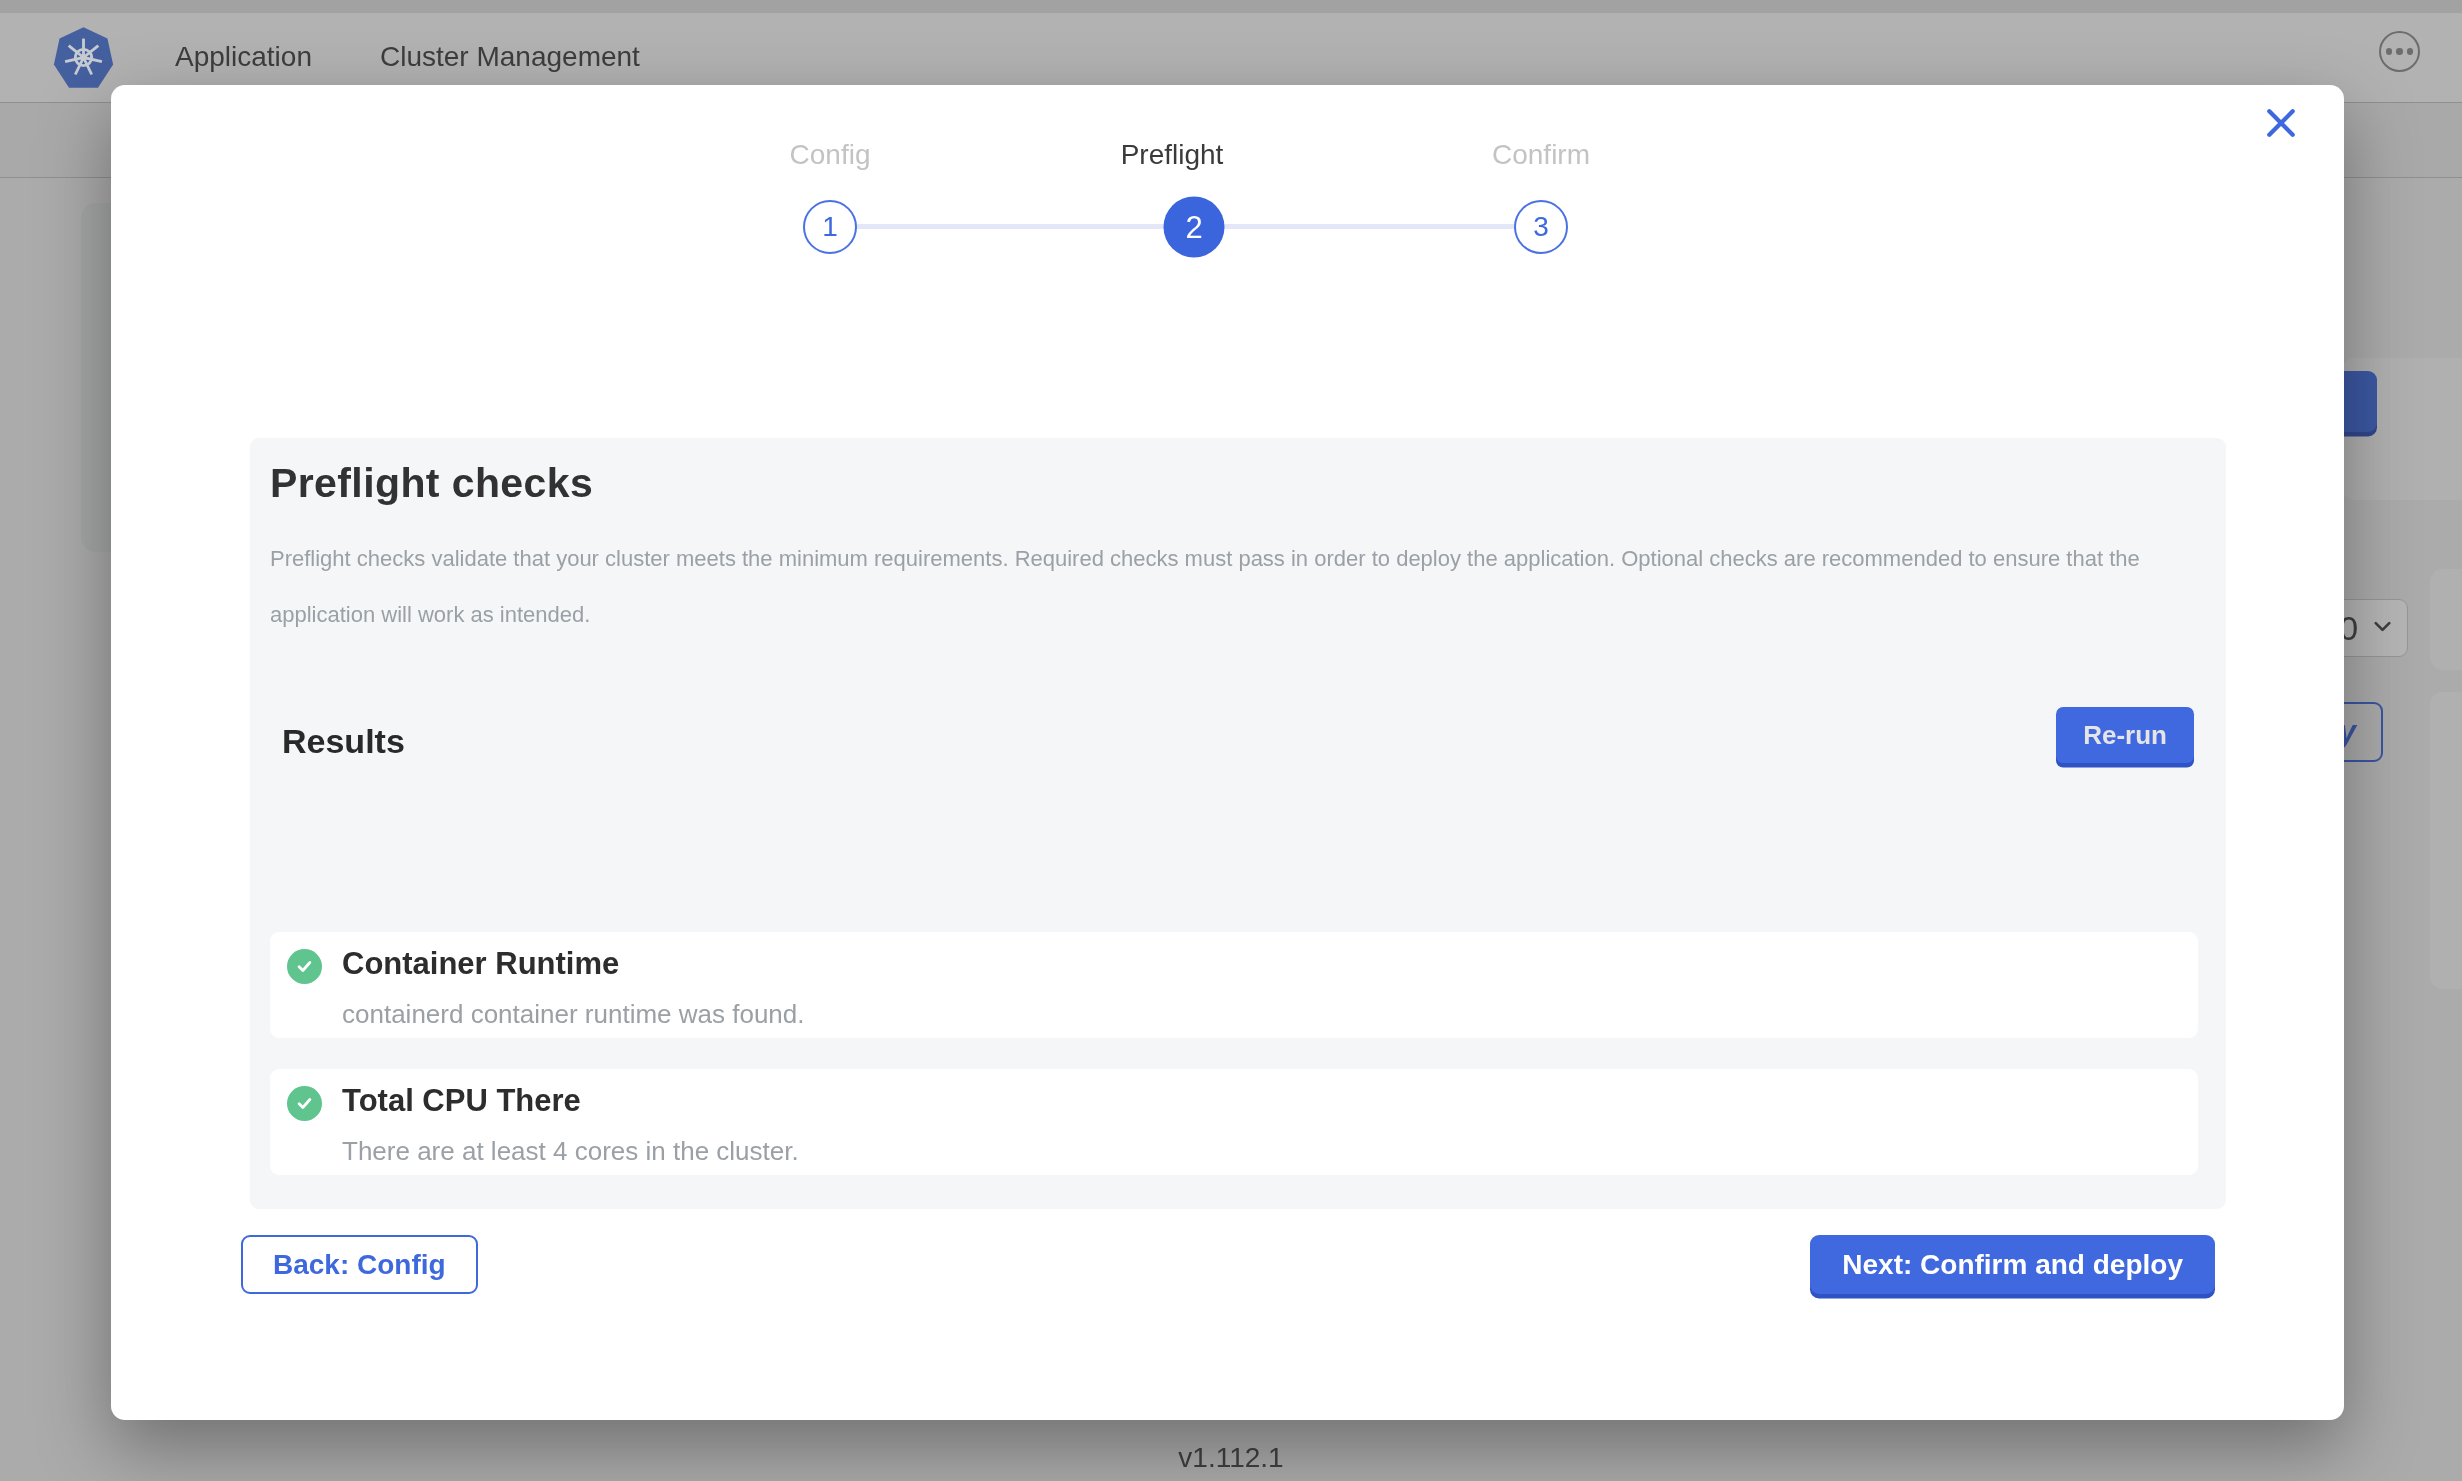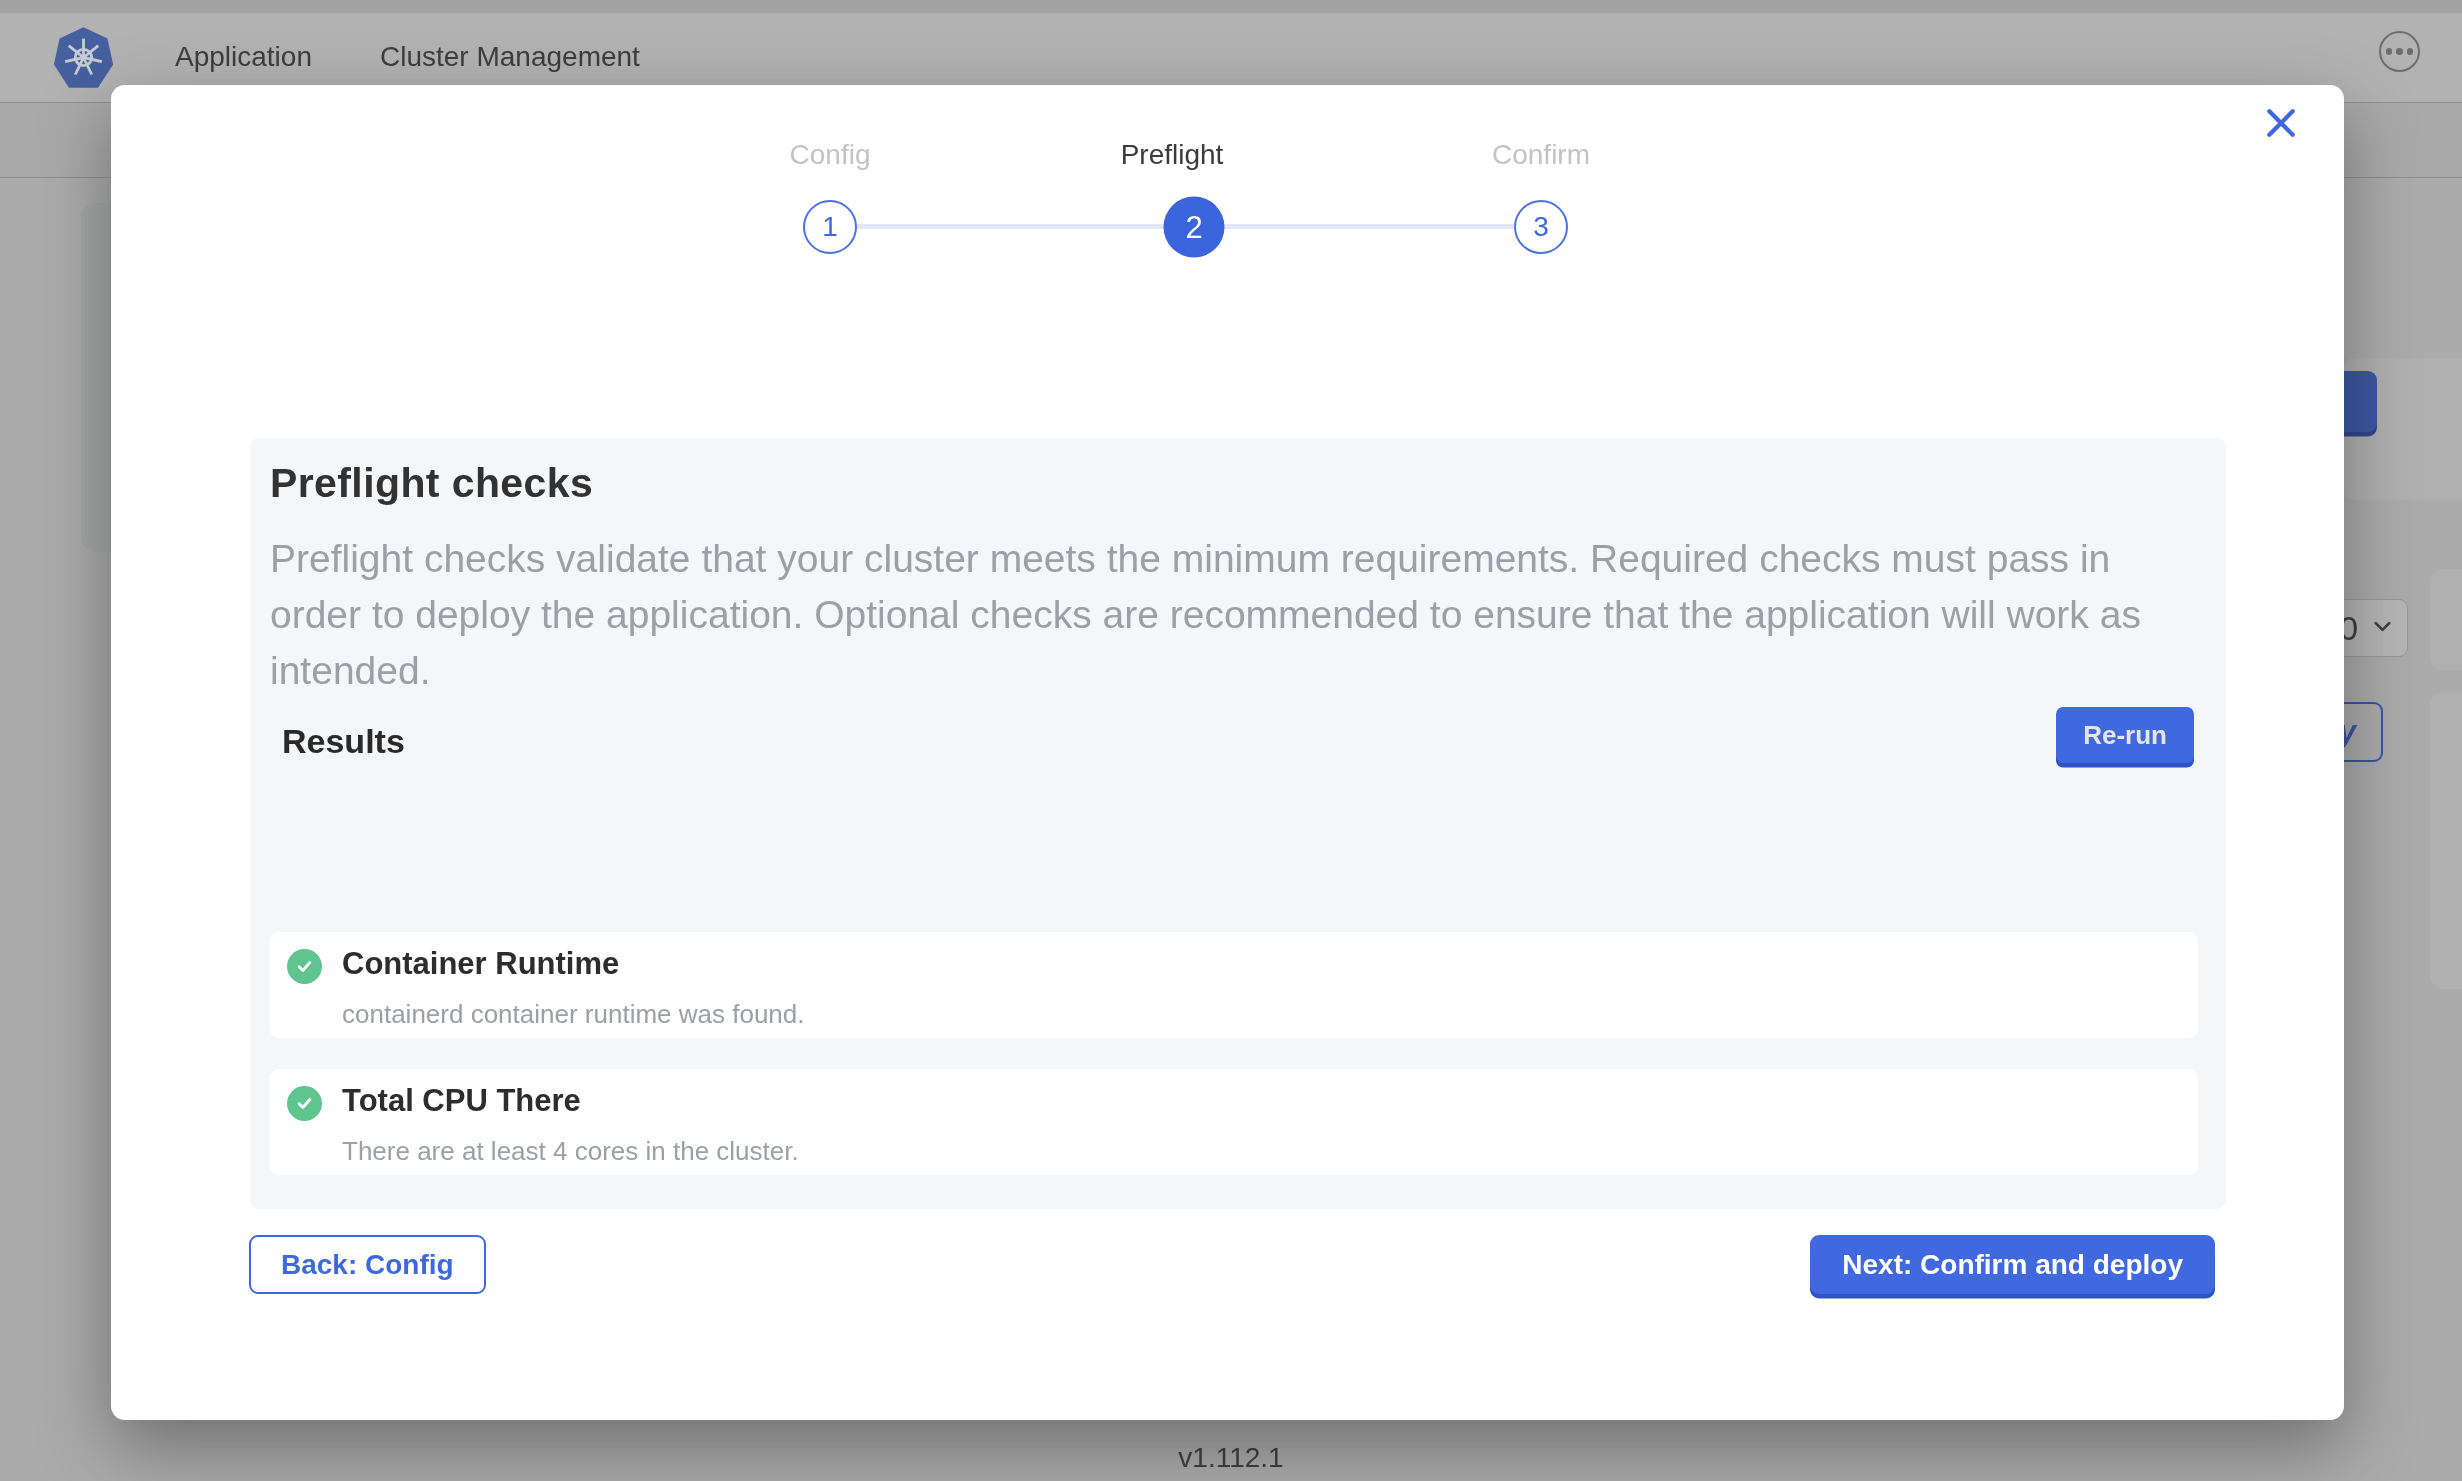--- a/index.html
+++ b/index.html
@@ -42,36 +42,36 @@
   .step-label.s1{left:719px;}.step-label.s2{left:1061px;}.step-label.s3{left:1430px;}
   .connector{position:absolute;left:719px;top:139px;width:711px;height:5.4px;background:#e4e7f7;border-radius:2.7px;}
   .step-circle{position:absolute;top:142px;transform:translate(-50%,-50%);border-radius:50%;box-sizing:border-box;
     display:flex;align-items:center;justify-content:center;}
   .step-circle.ring{width:54px;height:54px;background:#ffffff;border:2.7px solid #4a72e2;color:#3e69de;font-size:28px;}
   .step-circle.fill{width:61px;height:61px;background:#3b65dd;color:#ffffff;font-size:31px;}
   .step-circle.c1{left:719px;}.step-circle.c2{left:1083px;}.step-circle.c3{left:1430px;}
   
   .panel{position:absolute;left:139px;top:353px;width:1976px;height:771px;background:#f4f6f8;border-radius:9px;}
   .panel-title{position:absolute;left:20px;top:21.6px;font-size:41px;font-weight:bold;color:#323232;letter-spacing:0.4px;}
-  .panel-desc{position:absolute;left:20px;top:93px;width:1878px;font-size:39px;line-height:56px;color:#9aa0a5;}
+  .panel-desc{position:absolute;left:20px;top:93px;width:1878px;font-size:22px;line-height:56px;color:#9aa0a5;}
   .results-label{position:absolute;left:32px;top:284px;font-size:34px;font-weight:bold;color:#292929;}
   .rerun-btn{position:absolute;right:32px;top:269px;height:56px;padding:0 27px;background:#4169df;border:none;border-radius:7.2px;
     color:#e5e5e5;font-size:26px;font-weight:bold;display:flex;align-items:center;cursor:pointer;
     box-shadow:0 4.5px 0 #2f52c4;font-family:inherit;}
   .check-card{position:absolute;left:20px;width:1928px;height:106px;background:#ffffff;border-radius:9px;}
   .check-card.r1{top:355px;}.check-card.r2{top:494px;}.check-card.r3{top:631px;}
   .check-icon{position:absolute;left:17px;top:17px;width:35px;height:35px;border-radius:50%;background:#5fc48e;
     display:flex;align-items:center;justify-content:center;}
   .check-icon svg{width:22.5px;height:22.5px;}
   .check-title{position:absolute;left:72px;top:14.4px;font-size:31px;font-weight:bold;color:#2d2d2d;}
   .check-msg{position:absolute;left:72px;top:67px;font-size:26px;color:#9aa0a5;}
   
   .back-btn{position:absolute;left:130px;top:1150px;height:59px;padding:0 30px;background:#ffffff;border:2.7px solid #3e69de;
     border-radius:9px;color:#3e69de;font-size:28px;font-weight:bold;display:flex;align-items:center;cursor:pointer;
-    box-sizing:border-box;font-family:inherit;margin-left:8px;}
+    box-sizing:border-box;font-family:inherit;}
   .next-btn{position:absolute;right:129px;top:1150px;height:59px;padding:8px 32px;background:#4169df;border:none;
     border-radius:9px;color:#ffffff;font-size:28px;font-weight:bold;display:flex;align-items:center;cursor:pointer;
     box-shadow:0 4.5px 0 #2f52c4;font-family:inherit;}
 </style>
 </head>
 <body>
 
 <div class="top-strip"></div>
 
 <div class="navbar">

